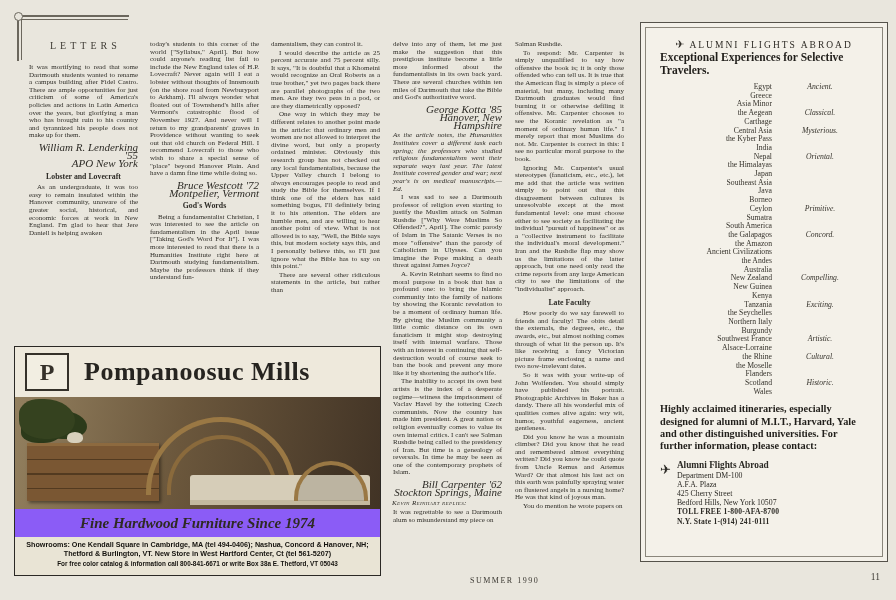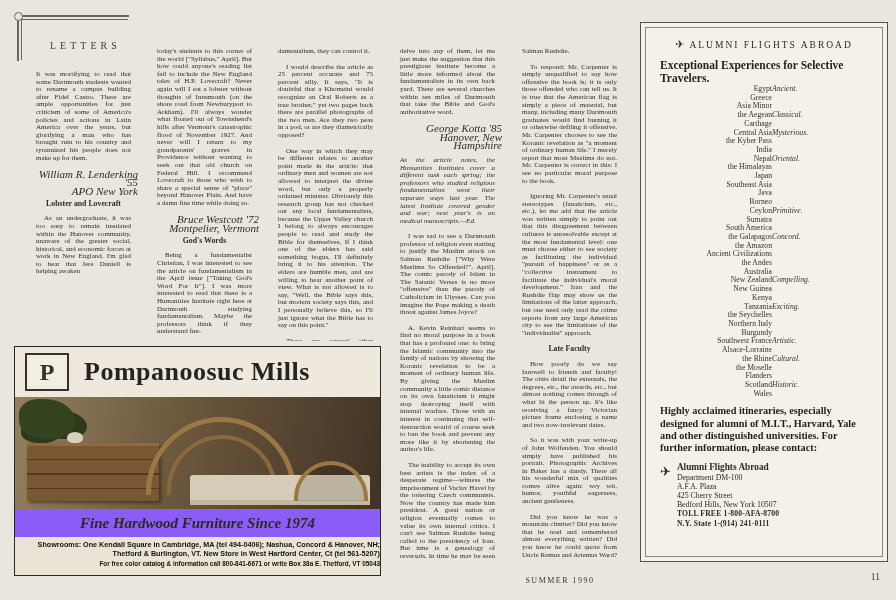--- a/index.html
+++ b/index.html
@@ -1,21 +1,21 @@
 <!DOCTYPE html>
 <html><head>
 <meta charset="utf-8">
 <style>
   * { margin:0; padding:0; box-sizing:border-box; }
   html, body { width:896px; height:600px; }
   body { background:#e9e6dd; font-family:"Liberation Serif", serif; color:#2c2a25; position:relative; overflow:hidden; }
 
   
   .col { position:absolute; width:111px; font-size:7px; line-height:7.6px; text-align:justify; overflow:hidden; color:#2e2c27; }
-  .para-list p { text-indent:8px; margin:8px; }
+  .para-list p { text-indent:8px; margin:1px; }
   .para-list.cont p:first-child { text-indent:0; }
   .letter-head { text-align:center; font-size:7.8px; font-weight:bold; margin:5px 0 4px; }
   .sig { text-align:right; font-style:italic; font-size:11px; line-height:8.2px; margin:3px 1px 3px 0; }
   .ed-note p { font-style:italic; text-indent:8px; }
   .reply-label { font-variant:small-caps; font-style:italic; letter-spacing:0.4px; margin-top:4px; }
 
   
   .letters-ornament { position:absolute; left:17px; top:15px; width:112px; height:46px; border-top:2px solid #6b675d; border-left:2px solid #6b675d; }
   .letters-ornament::after { content:""; position:absolute; left:2px; top:2px; width:106px; height:40px; border-top:1px solid #6b675d; border-left:1px solid #6b675d; }
   .orn-dot { position:absolute; left:-5px; top:-5px; width:9px; height:9px; border:1px solid #6b675d; border-radius:50%; background:#e9e6dd; }
@@ -28,42 +28,42 @@
   .pm-brand { margin-left:15px; font-size:26px; font-weight:bold; letter-spacing:0.5px; color:#262420; }
   .pm-photo { position:relative; height:112px; background:linear-gradient(100deg,#93805f 0%, #6b573c 45%, #413325 100%); overflow:hidden; }
   .pm-plant { position:absolute; left:4px; top:2px; width:56px; height:40px; background:#35421f; border-radius:40% 60% 50% 50%; box-shadow:18px 6px 0 -6px #2c3a1a, -6px 12px 0 -8px #2c3a1a; }
   .pm-dresser { position:absolute; left:12px; bottom:8px; width:132px; height:58px; background:repeating-linear-gradient(#7a5733 0 13px, #523a20 13px 14.5px); border-top:3px solid #8d6a3f; box-shadow:2px 2px 3px rgba(0,0,0,0.4); }
   .pm-teapot { position:absolute; left:52px; bottom:66px; width:16px; height:11px; background:#d8d0bc; border-radius:50% 50% 40% 40%; }
   .pm-bed-head { position:absolute; right:84px; bottom:14px; width:150px; height:78px; border:5px solid #9a7844; border-bottom:none; border-radius:78px 78px 0 0; }
   .pm-bed-head::before { content:""; position:absolute; left:16px; bottom:0; width:102px; height:56px; border:4px solid #8a6a3c; border-bottom:none; border-radius:56px 56px 0 0; }
   .pm-mattress { position:absolute; right:10px; bottom:4px; width:180px; height:30px; background:#d6cdb8; border-radius:3px 3px 0 0; box-shadow:inset 0 -5px 0 #c4b99f; }
   .pm-bed-foot { position:absolute; right:12px; bottom:8px; width:74px; height:40px; border:4px solid #9a7844; border-bottom:none; border-radius:40px 40px 0 0; background:rgba(0,0,0,0.12); }
   .pm-tagline { height:28px; line-height:28px; background:#8b5cf6; font-style:italic; font-weight:bold; font-size:15px; text-align:center; color:#2e2a22; }
-  .pm-showrooms { text-align:right; padding-top:3px; font-family:"Liberation Sans", sans-serif; font-weight:bold; color:#14120e; font-size:7.2px; line-height:9px; }
+  .pm-showrooms { text-align:center; padding-top:3px; font-family:"Liberation Sans", sans-serif; font-weight:bold; color:#14120e; font-size:7.2px; line-height:9px; }
   .pm-fine { font-size:6.4px; margin-top:1px; }
 
   
   .afa-ad { position:absolute; left:640px; top:22px; width:248px; height:540px; background:#f4f1e9; border:1px solid #55524a; padding:4px; }
   .afa-inner { border:1px solid #8a867b; height:100%; padding:10px 14px 8px; }
   .afa-header { display:flex; justify-content:center; align-items:center; gap:5px; font-size:9.5px; letter-spacing:2px; color:#2e2b25; }
   .afa-plane { font-size:11px; letter-spacing:0; }
-  .afa-headline { margin-top:8px; font-size:11.5px; font-weight:bold; line-height:13px; color:#211f1b; }
-  .afa-destinations { }
+  .afa-headline { font-size:11.5px; font-weight:bold; line-height:13px; color:#211f1b; }
+  .afa-destinations { margin-top:6px; }
   .dest-row { display:flex; font-size:7.7px; line-height:8.7px; color:#35322b; }
   .dest-name { width:112px; text-align:right; }
-  .dest-cat { flex:1; text-align:left; font-style:italic; }
+  .dest-cat { flex:1; text-align:center; font-style:italic; }
   .afa-closing { margin-top:7px; font-size:10.3px; font-weight:bold; line-height:12.3px; color:#211f1b; }
   .afa-contact { margin-top:7px; display:flex; gap:6px; align-items:flex-start; }
   .afa-plane.small { font-size:13px; margin-top:2px; }
   .afa-contact-name { font-weight:bold; font-size:9.3px; line-height:11px; }
   .afa-contact-line { font-size:7.8px; line-height:9.2px; }
   .afa-tollfree { font-size:7.6px; font-weight:bold; line-height:9.2px; letter-spacing:0.2px; }
 
   
-  .footer-issue { position:absolute; left:470px; top:576px; width:180px; text-align:center; font-size:8px; letter-spacing:1.5px; color:#3c3933; }
+  .footer-issue { position:absolute; left:470px; top:576px; width:180px; text-align:left; font-size:8px; letter-spacing:1.5px; color:#3c3933; }
   .footer-page { position:absolute; right:16px; top:572px; font-size:9.5px; color:#3c3933; }
 </style>
 </head>
 <body>
 
 <div class="letters-ornament">
   <div class="orn-dot"></div>
 </div>
 <div class="letters-title">LETTERS</div>
 

